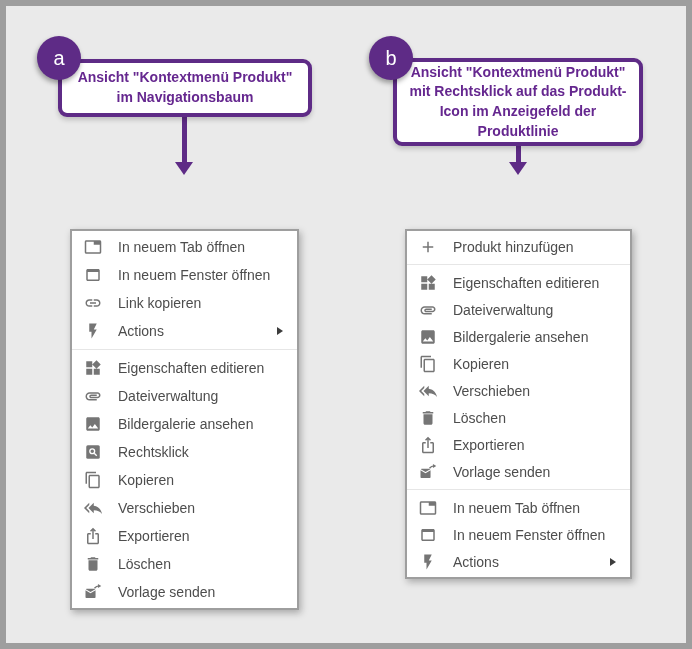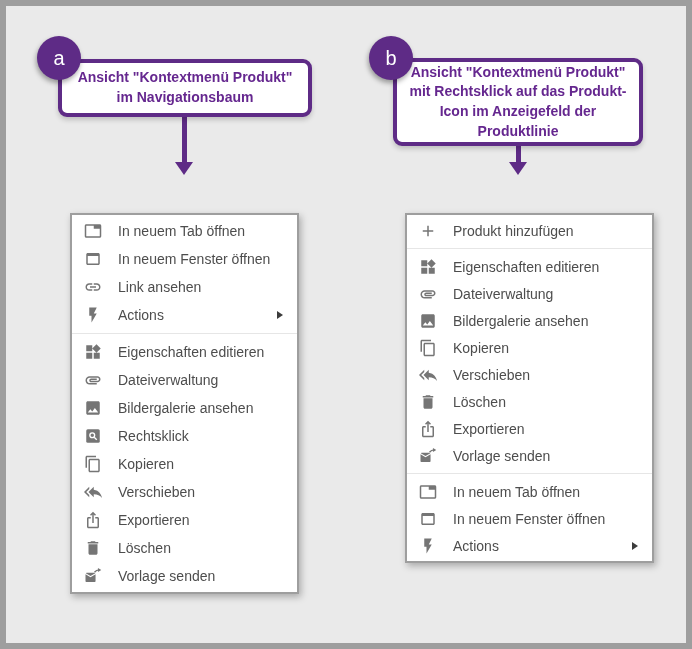--- a/index.html
+++ b/index.html
@@ -58,20 +58,21 @@
 
   
   .menu {
     position: absolute;
     background: #fff;
     border: 2px solid #9e9e9e;
     box-shadow: 2px 3px 7px rgba(0,0,0,0.28);
     padding: 2px 0;
     display: flex;
     flex-direction: column;
+    margin-top: 16px;
   }
   .menu-item {
     display: flex;
     align-items: center;
     height: 28px;
     padding: 0 12px;
     cursor: default;
   }
   .menu-b .menu-item { height: 27px; }
   .mi-icon {
@@ -145,21 +146,21 @@
         <span class="mi-label">In neuem Fenster öffnen</span>
 
       </div>
 
       <div class="menu-item">
         <span class="mi-icon">
           <svg viewBox="0 0 24 24" fill="#757575">
             <path d="M3.9 12c0-1.71 1.39-3.1 3.1-3.1h4V7H7c-2.76 0-5 2.24-5 5s2.24 5 5 5h4v-1.9H7c-1.71 0-3.1-1.39-3.1-3.1zM8 13h8v-2H8v2zm9-6h-4v1.9h4c1.71 0 3.1 1.39 3.1 3.1s-1.39 3.1-3.1 3.1h-4V17h4c2.76 0 5-2.24 5-5s-2.24-5-5-5z"></path>
           </svg>
         </span>
-        <span class="mi-label">Link ansehen</span>
+        <span class="mi-label">Link kopieren</span>
 
       </div>
 
       <div class="menu-item">
         <span class="mi-icon">
           <svg viewBox="0 0 24 24" fill="#757575">
             <path d="M7 2v11h3v9l7-12h-4l4-8H7z"></path>
           </svg>
         </span>
         <span class="mi-label">Actions</span>
@@ -255,21 +256,21 @@
             <path fill="#757575" d="M2 9.6l6.7 4.1 6.7-4.1V19c0 .6-.4 1-1 1H3c-.6 0-1-.4-1-1V9.6z"></path>
             <path d="M14 7c2-2.6 4.5-3.1 6.5-3.2" fill="none" stroke="#757575" stroke-width="1.8"></path>
             <path fill="#757575" d="M18.6 1.2L23 3.9l-4.4 2.7z"></path>
           </svg>
         </span>
         <span class="mi-label">Vorlage senden</span>
 
       </div>
     </div>
 
-  <div class="menu menu-b" style="left:399px; top:207px; width:249px;">
+  <div class="menu menu-b" style="left:399px; top:207px; width:227px;">
 
       <div class="menu-item">
         <span class="mi-icon">
           <svg viewBox="0 0 24 24" fill="#757575">
             <path d="M19 13h-6v6h-2v-6H5v-2h6V5h2v6h6v2z"></path>
           </svg>
         </span>
         <span class="mi-label">Produkt hinzufügen</span>
 
       </div>

